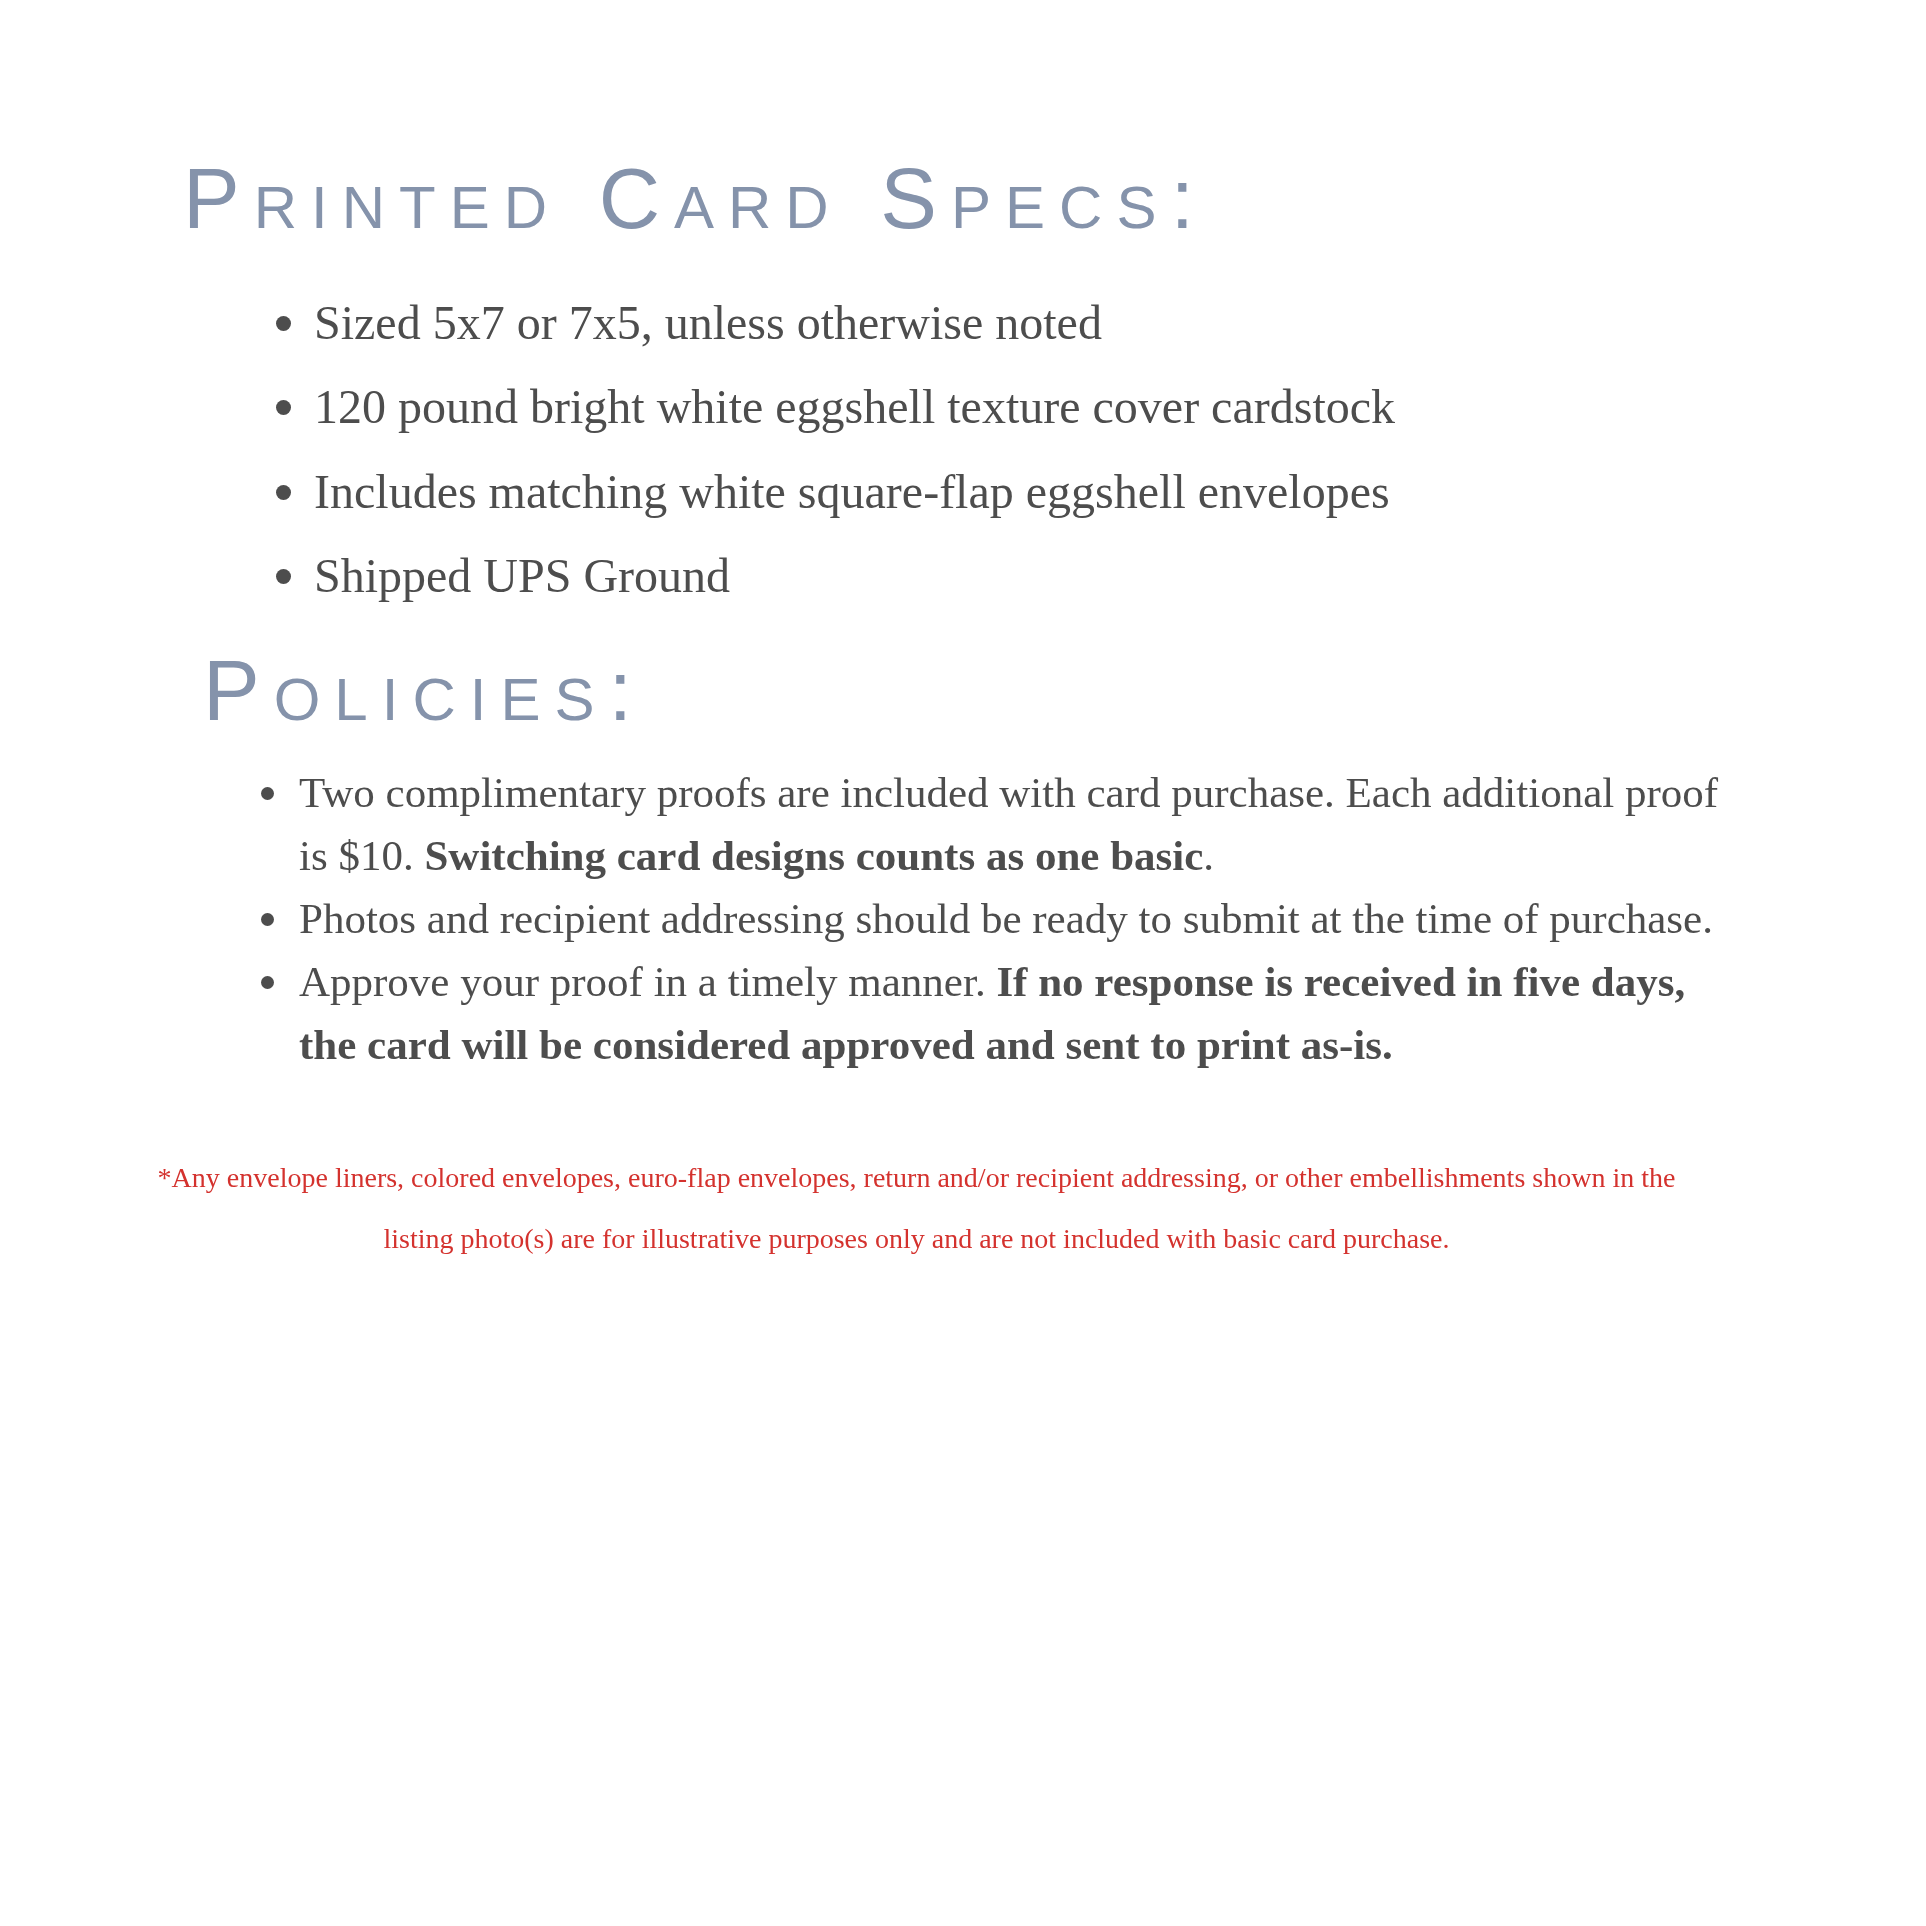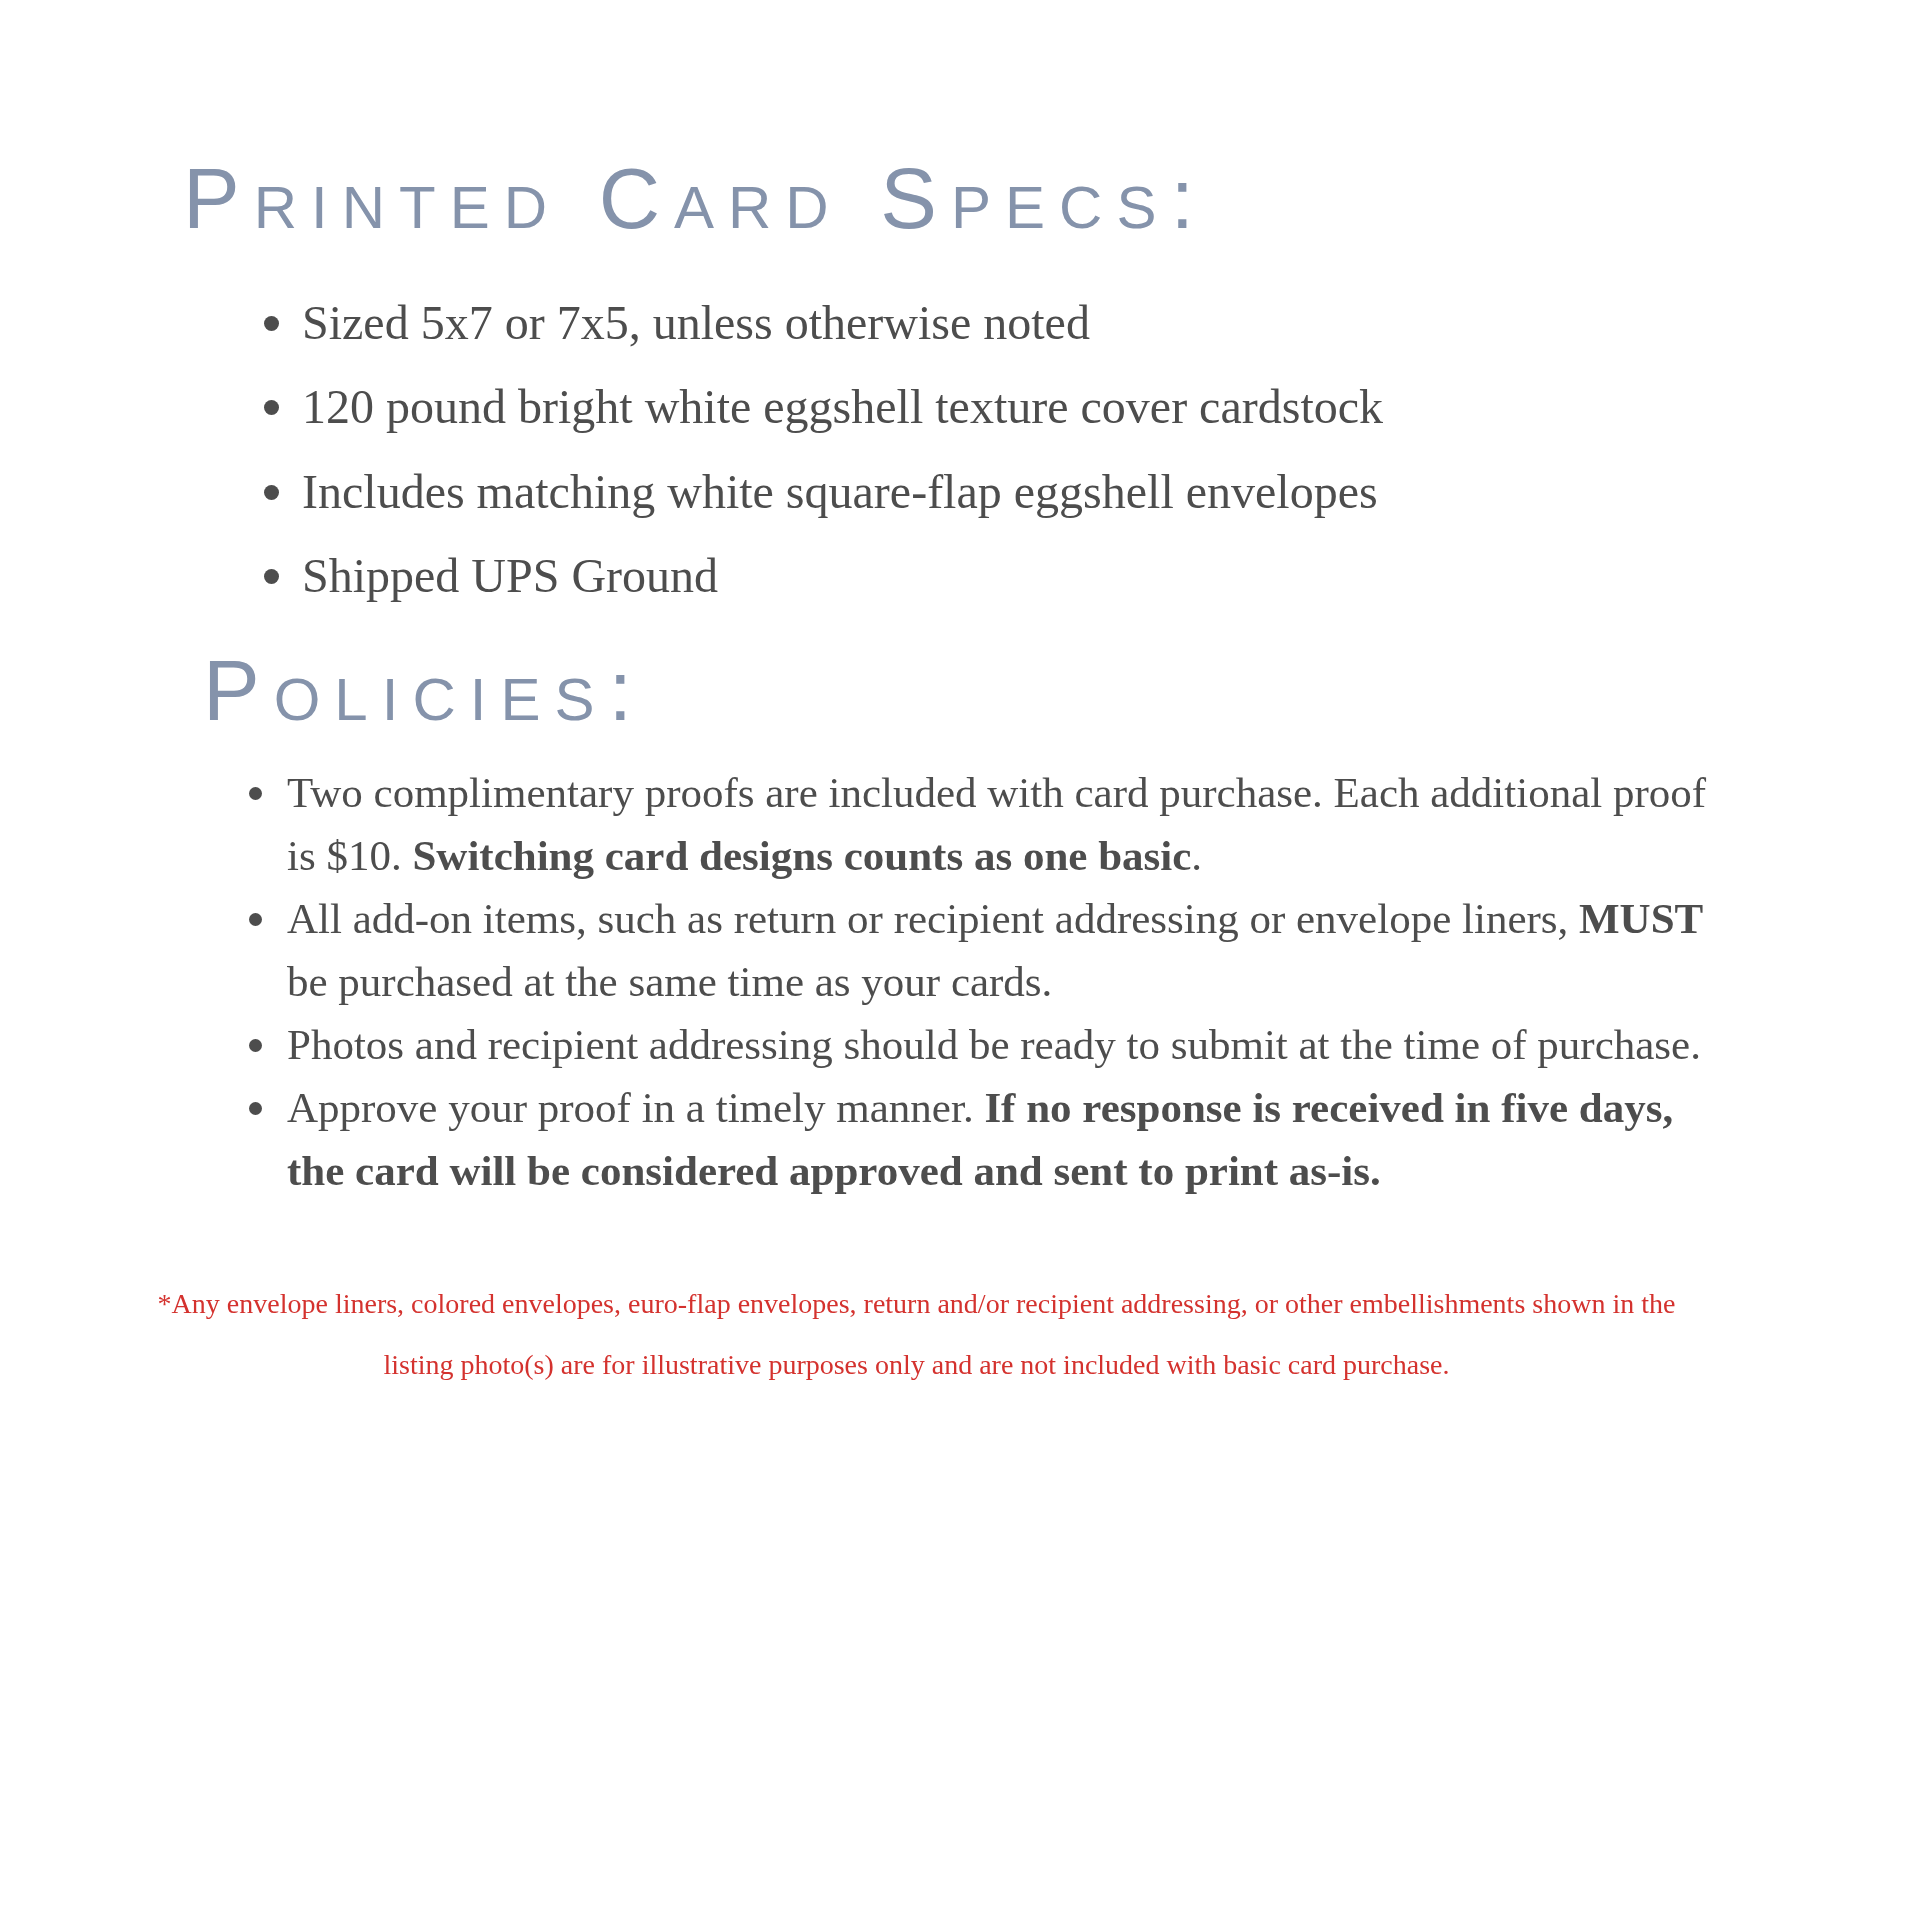--- a/index.html
+++ b/index.html
@@ -25,21 +25,21 @@
     font-size:85px;
     line-height:1;
     letter-spacing:14px;
     margin:0;
   }
   .specs-heading{margin:156px 0 0 183px;}
   .policies-heading{margin:46px 0 0 203px;}
 
   ul.bullet-list{
     list-style:none;
-    margin:0;
+    margin:12px;
     padding:0;
     color:var(--body);
   }
   ul.specs-list{
     margin-top:57px;
     padding-left:302px;
     font-size:48px;
     line-height:1.05;
   }
   ul.specs-list li{
@@ -98,21 +98,20 @@
         <li>120 pound bright white eggshell texture cover cardstock</li>
         <li>Includes matching white square-flap eggshell envelopes</li>
         <li>Shipped UPS Ground</li>
       </ul>
   </section>
 
   <section>
     <h2 class="display-heading policies-heading">Policies:</h2>
     <ul class="bullet-list policies-list">
         <li><span>Two complimentary proofs are included with card purchase. Each additional proof is $10. </span><span class="seg-bold">Switching card designs counts as one basic</span><span>.</span></li>
-        <li><span>All add-on items, such as return or recipient addressing or envelope liners, </span><span class="seg-bold">MUST</span><span> be purchased at the same time as your cards.</span></li>
         <li><span>Photos and recipient addressing should be ready to submit at the time of purchase.</span></li>
         <li><span>Approve your proof in a timely manner. </span><span class="seg-bold">If no response is received in five days, the card will be considered approved and sent to print as-is.</span></li>
       </ul>
   </section>
 
   <p class="disclaimer">*Any envelope liners, colored envelopes, euro-flap envelopes, return and/or recipient addressing, or other embellishments shown in the listing photo(s) are for illustrative purposes only and are not included with basic card purchase.</p>
 
 </div>
 
 

